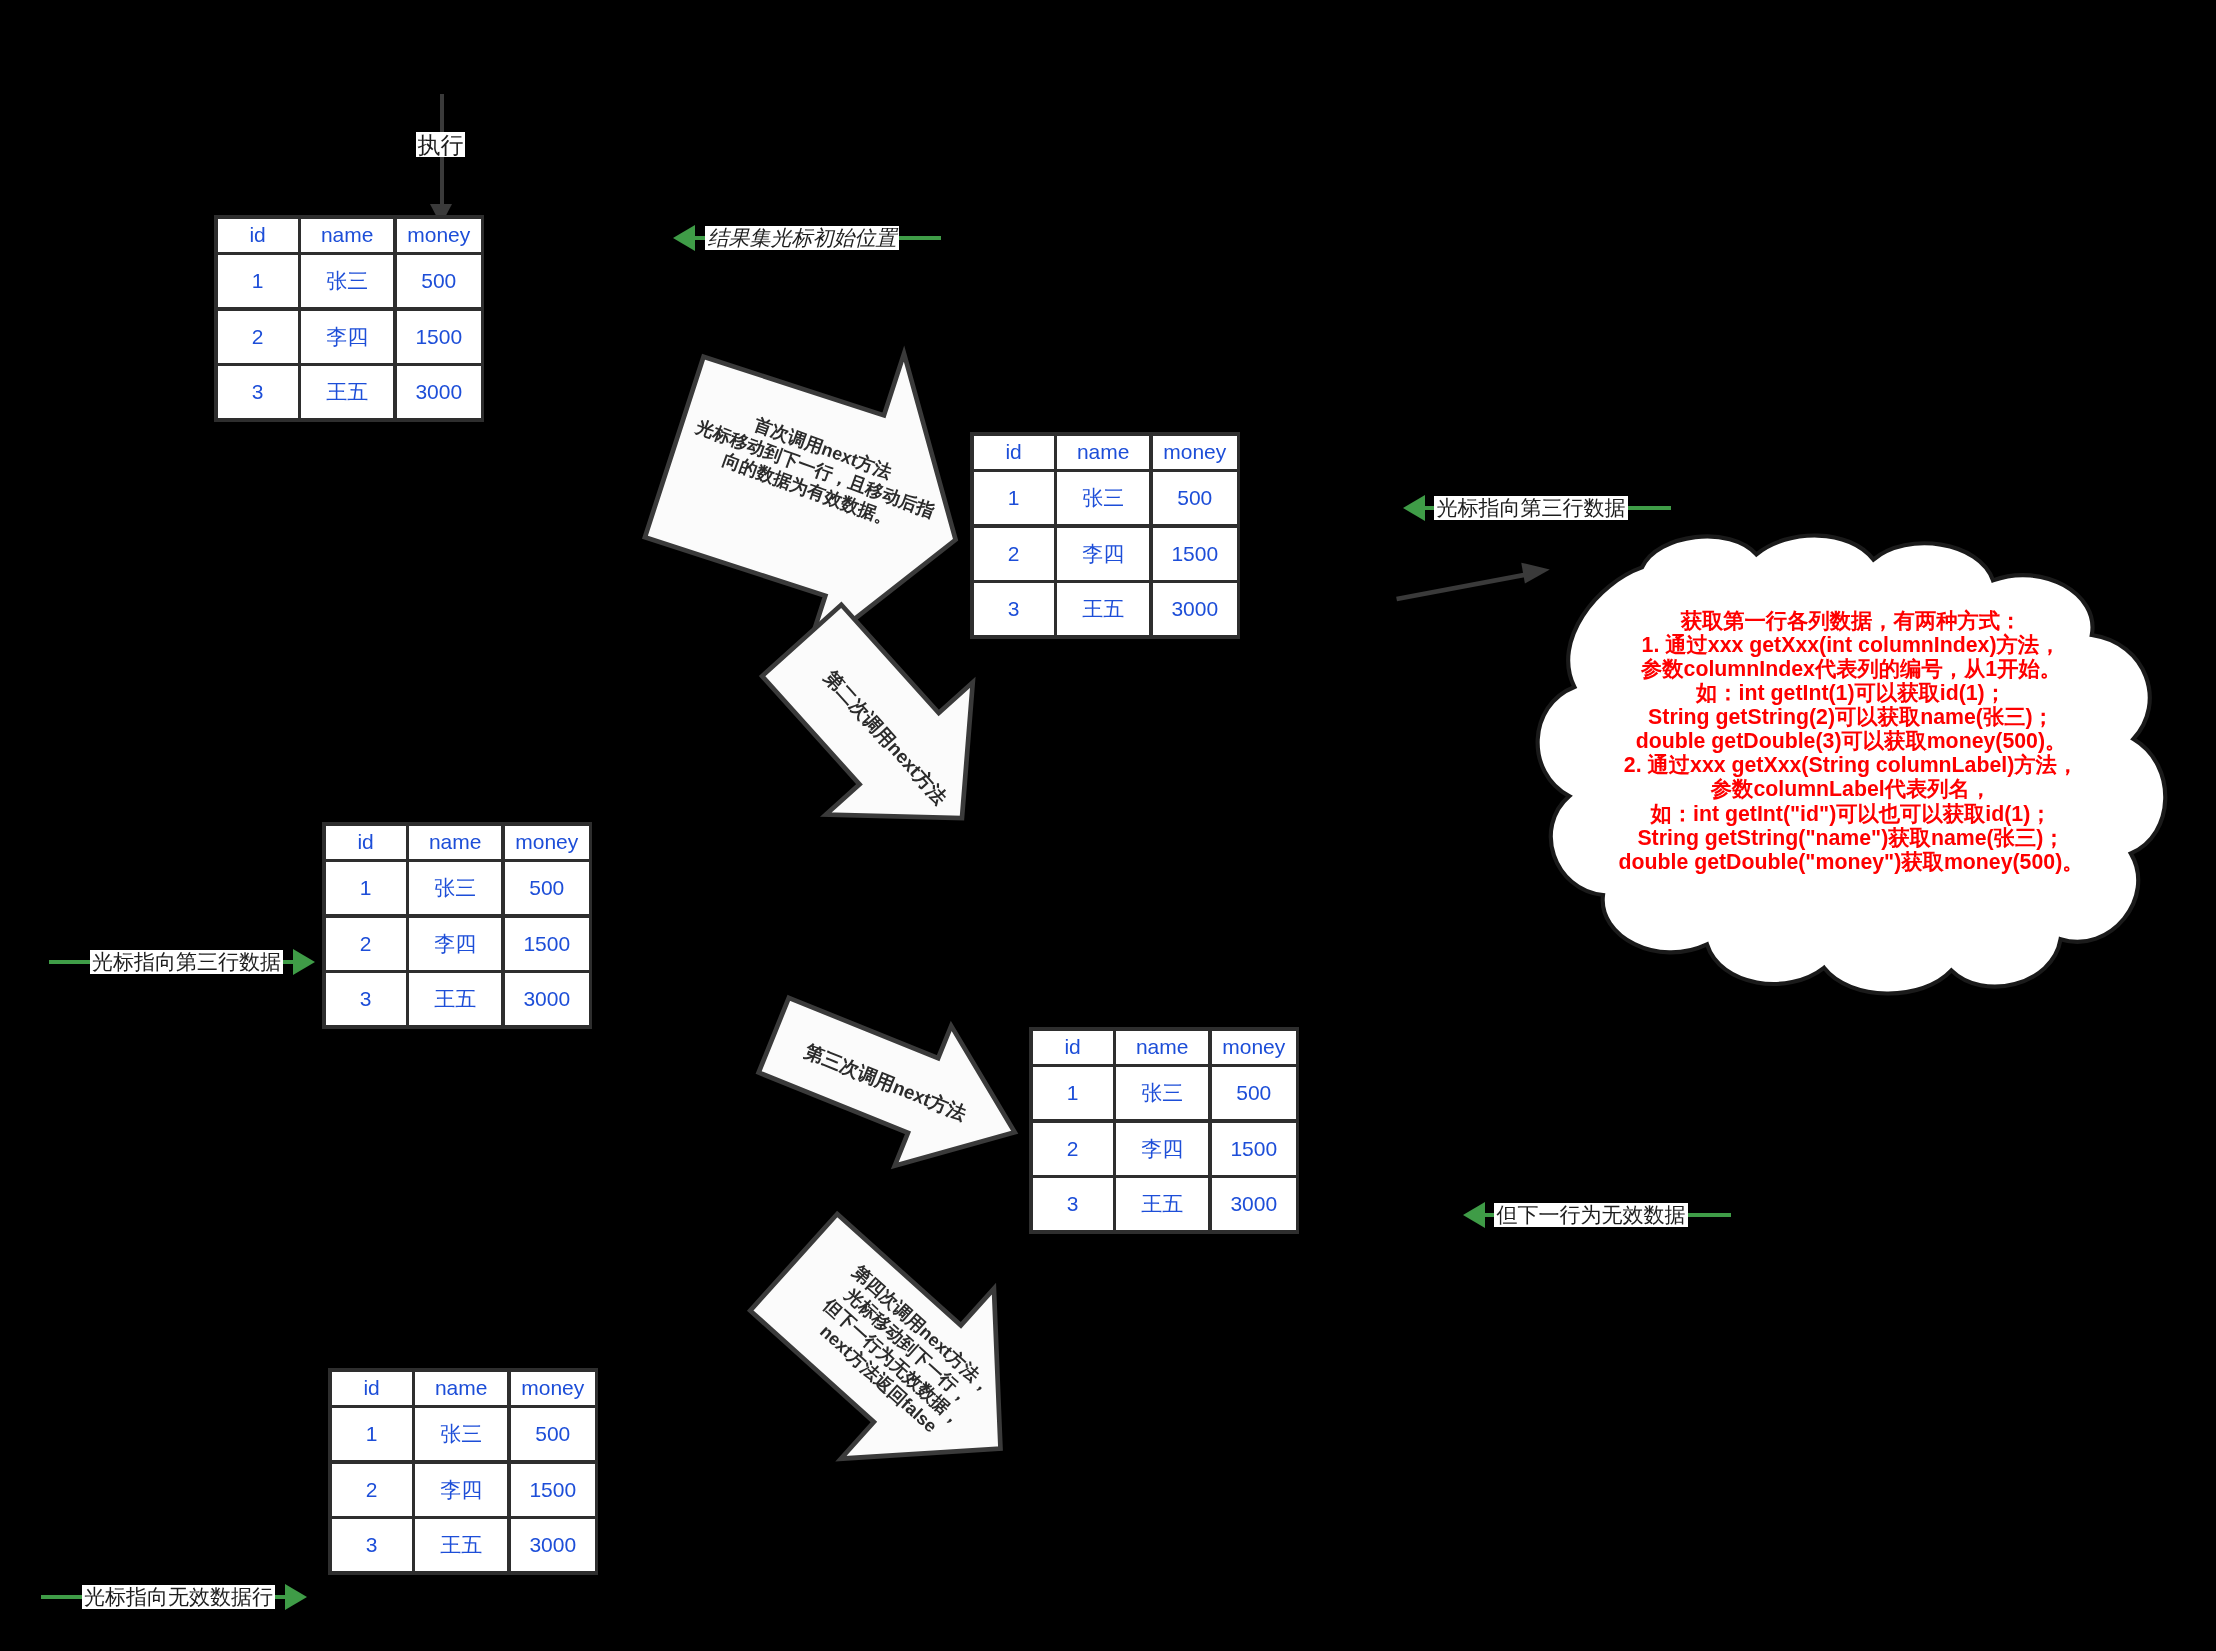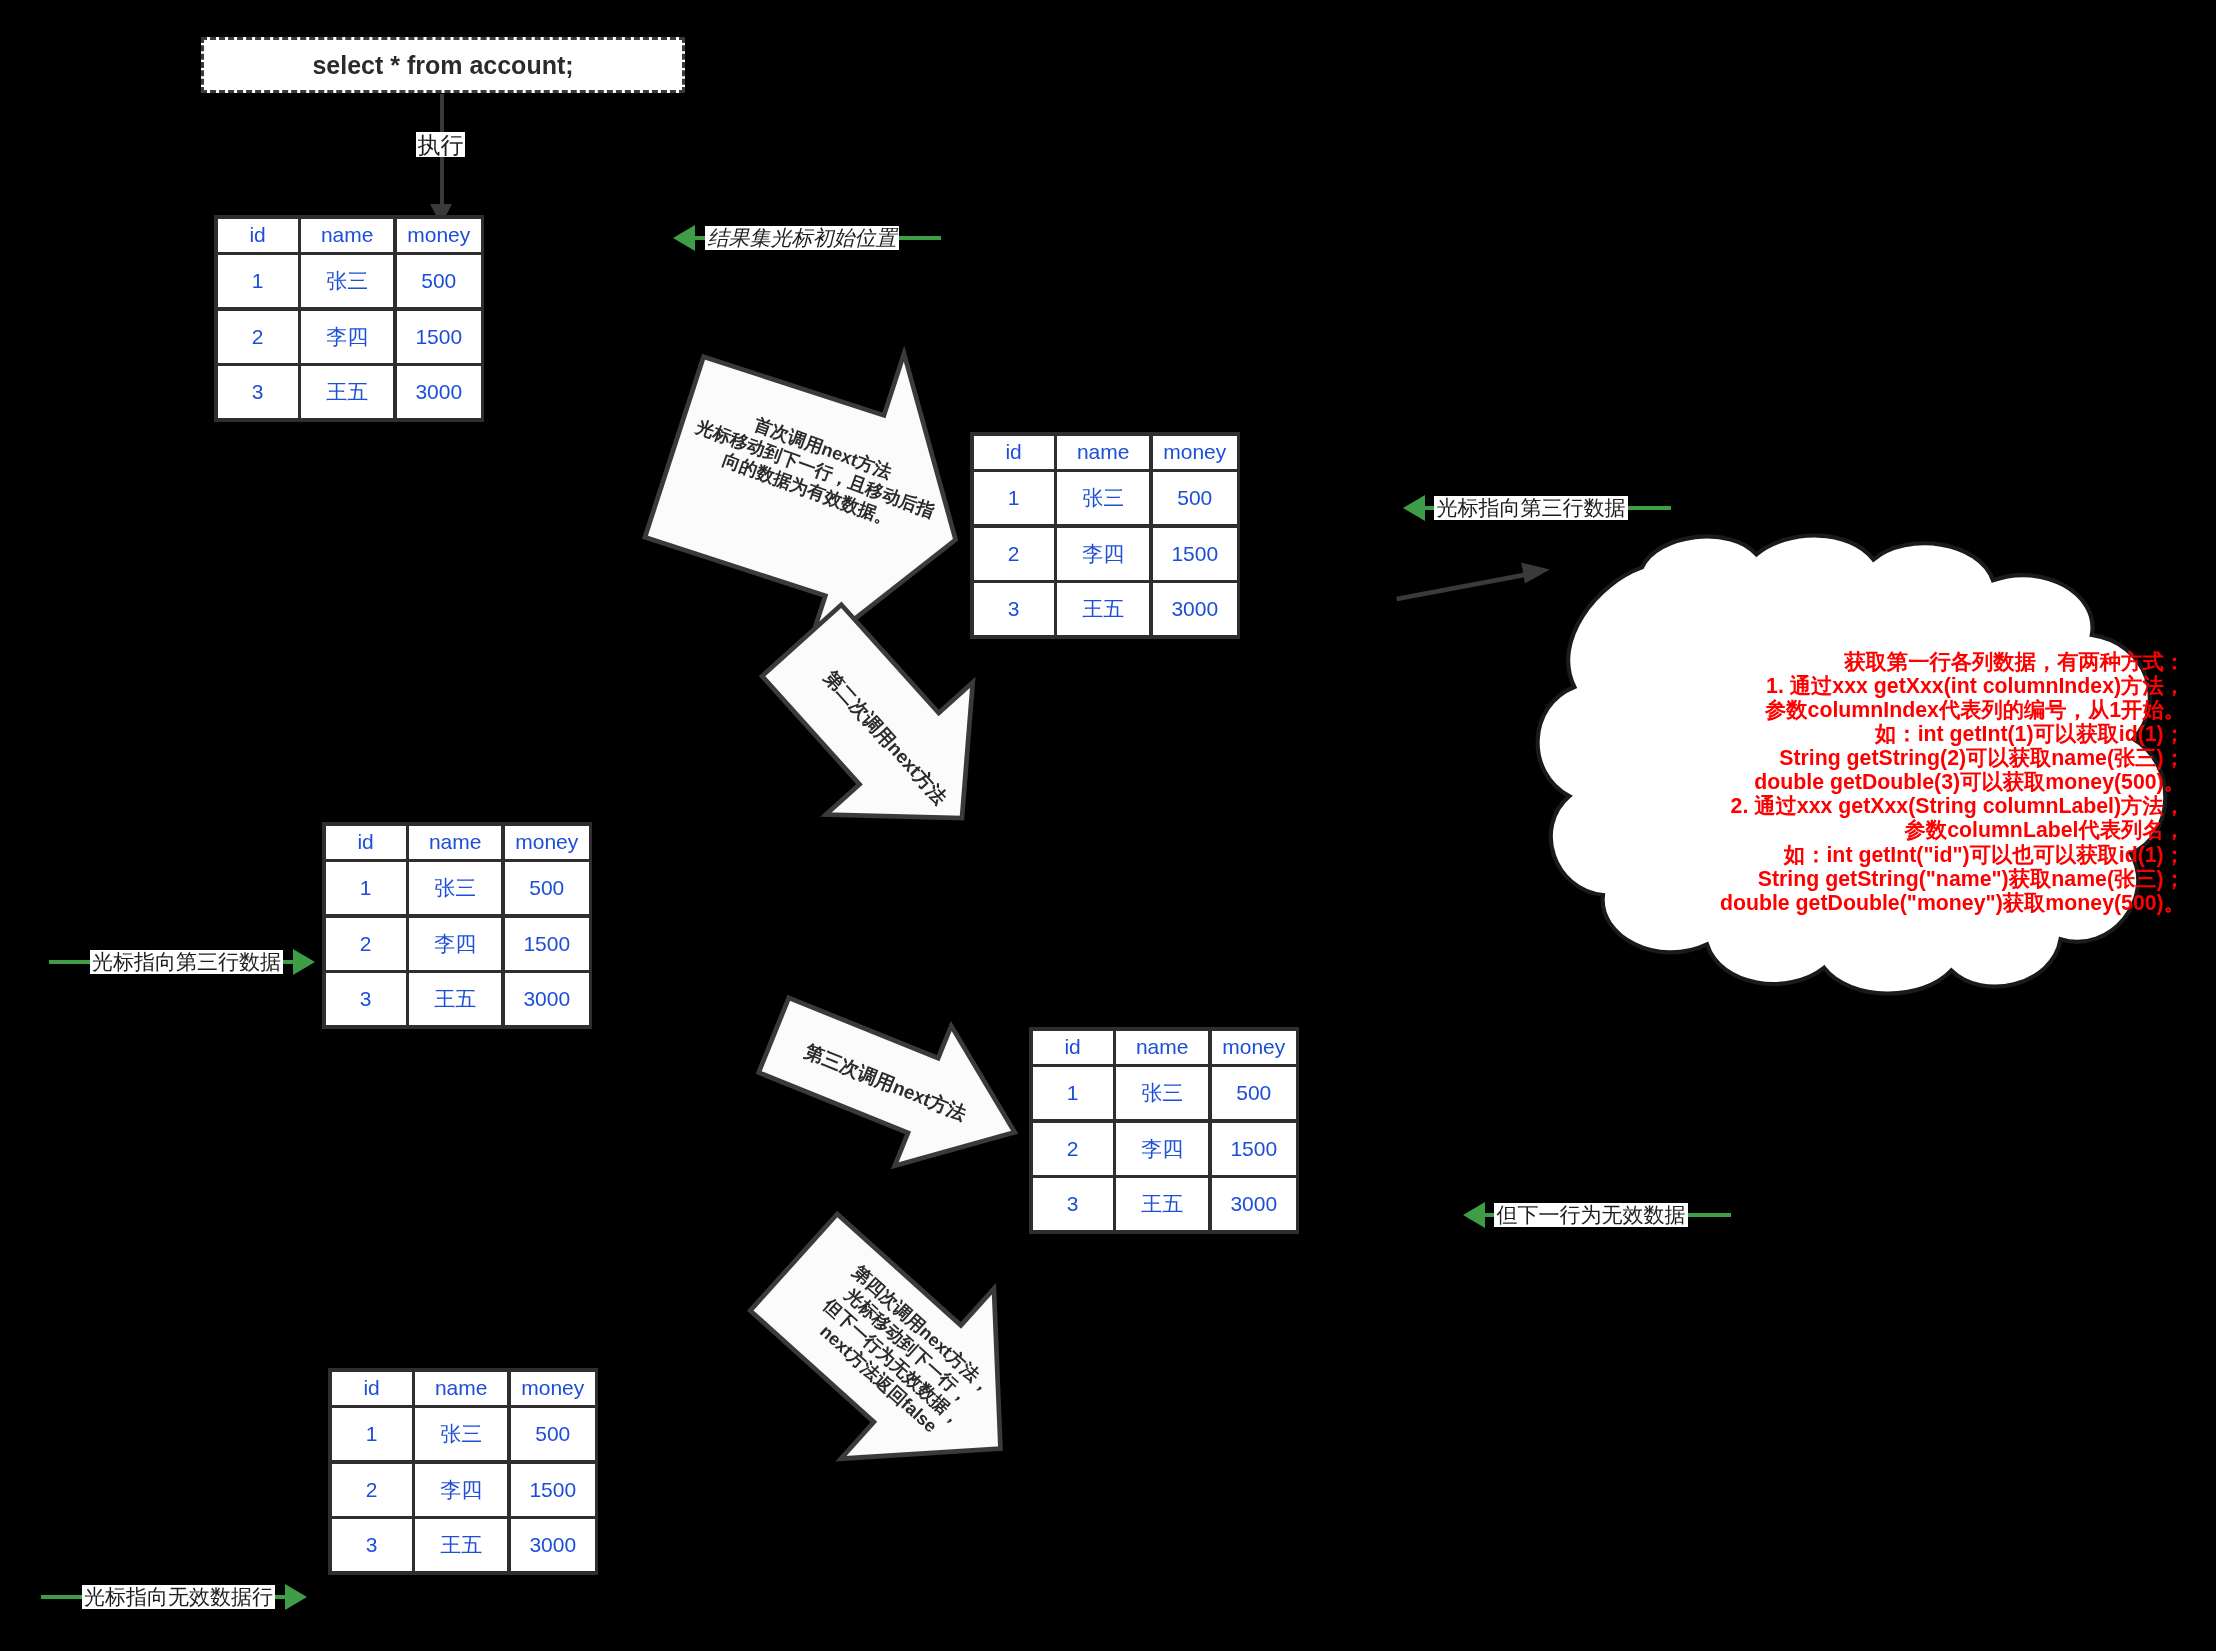--- a/index.html
+++ b/index.html
@@ -69,32 +69,29 @@
     white-space:pre;text-align:center;line-height:1.22;
     transform-origin:50% 50%;
     pointer-events:none;
   }
 
   
   .cloud{position:absolute;}
   .cloud svg{display:block;}
   .cloud-text{
     position:absolute;color:#fe0000;font-weight:bold;
-    text-align:right;line-height:1.13;white-space:pre-line;margin-top:41px;
+    text-align:center;line-height:1.13;white-space:pre-line;
   }
   .cloud-conn{position:absolute;}
 </style>
 </head>
 <body>
 
 <div id="stage">
 
-  <div class="sql-box" style="left:201px;top:37px;width:484px;height:56px;font-size:25px;">
-    <span>select * from account;</span>
-  </div>
 
   <div class="exec-line" style="left:440px;top:94px;width:3.6px;height:115px;"></div>
   <div class="exec-head" style="left:430px;top:204px;"></div>
   <div class="exec-label" style="left:416px;top:132px;font-size:23px;">执行</div>
 
   <div class="rs-table" style="left:214px;top:215px;--c1:80px;--c2:92px;--c3:84px;font-size:21px;">
       <div class="rs-cell" style="height: 33px;">id</div>
       <div class="rs-cell" style="height: 33px;">name</div>
       <div class="rs-cell" style="height: 33px;">money</div>
       <div class="rs-cell" style="height: 52px;">1</div>

